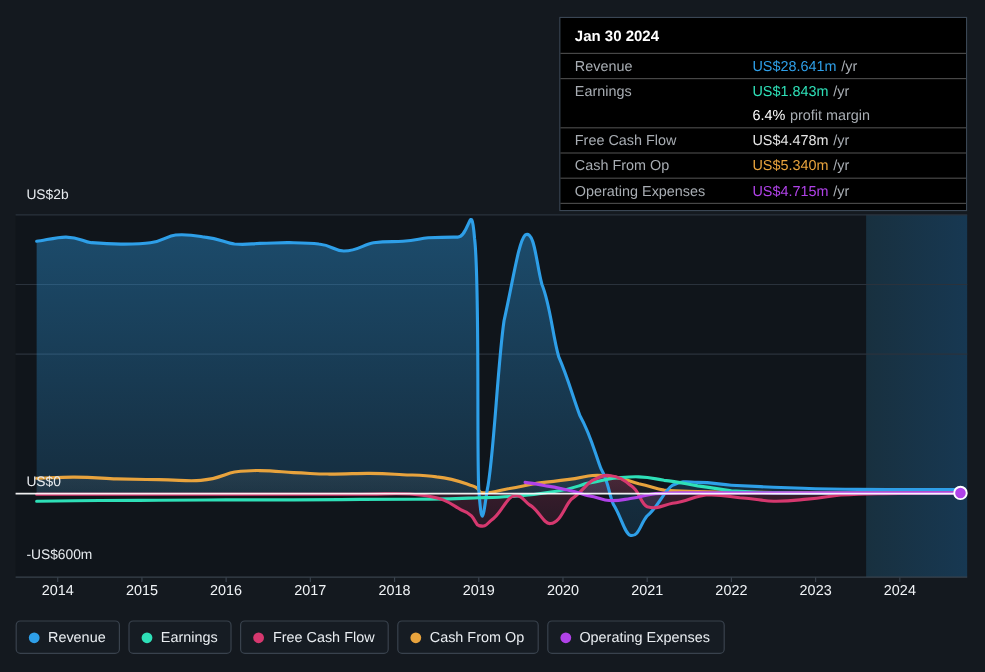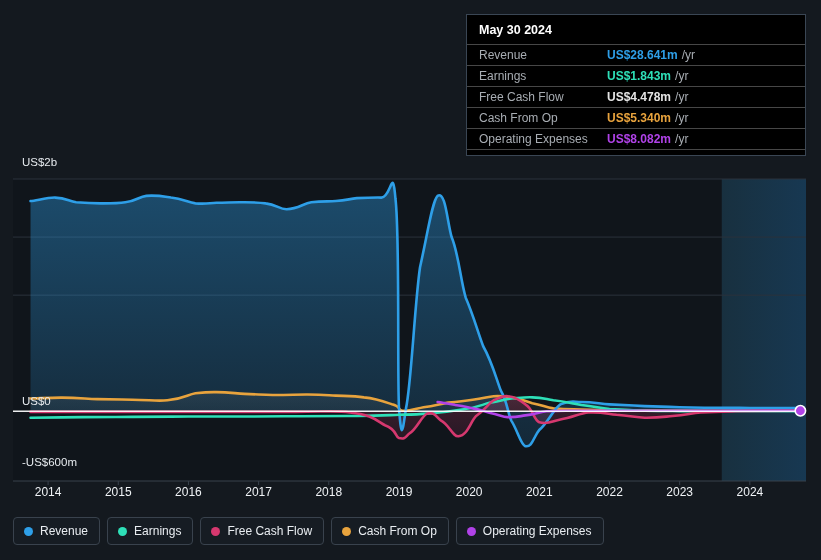--- a/index.html
+++ b/index.html
@@ -60,22 +60,23 @@
     min-height: 18px;
   }
   #tooltip .tt-row.noline { border-top: none; }
   #tooltip .tt-name {
     color: #a8adb3;
     width: 128px;
     flex: 0 0 128px;
     white-space: nowrap;
   }
   #tooltip .tt-val {
-    font-weight: bold;
+    font-weight: normal;
     white-space: nowrap;
+    margin-left: 20px;
   }
   #tooltip .tt-unit {
     color: #a8adb3;
     margin-left: 4px;
     font-weight: normal;
     text-align: center;
   }
   #tooltip .tt-bottom {
     border-top: 1px solid #474747;
     height: 3px;
@@ -188,45 +189,50 @@
           <line x1="469.15044247787796" y1="481" x2="469.15044247787796" y2="485" stroke="#39424d" stroke-width="1"></line>
           <line x1="539.3274336283207" y1="481" x2="539.3274336283207" y2="485" stroke="#39424d" stroke-width="1"></line>
           <line x1="609.5044247787635" y1="481" x2="609.5044247787635" y2="485" stroke="#39424d" stroke-width="1"></line>
           <line x1="679.6814159292062" y1="481" x2="679.6814159292062" y2="485" stroke="#39424d" stroke-width="1"></line>
           <line x1="749.858407079649" y1="481" x2="749.858407079649" y2="485" stroke="#39424d" stroke-width="1"></line>
         </g>
       </svg>
   </div>
 
   <div id="tooltip">
-    <div class="tt-date">May 30 2024</div>
+    <div class="tt-date">Jan 30 2024</div>
     <div id="tooltip-rows">
         <div class="tt-row">
           <span class="tt-name">Revenue</span>
           <span class="tt-val" style="color: rgb(46, 159, 232);">US$28.641m</span>
           <span class="tt-unit">/yr</span>
         </div>
         <div class="tt-row">
           <span class="tt-name">Earnings</span>
           <span class="tt-val" style="color: rgb(46, 224, 184);">US$1.843m</span>
           <span class="tt-unit">/yr</span>
         </div>
+        <div class="tt-row noline">
+          <span class="tt-name"></span>
+          <span class="tt-val" style="color: rgb(255, 255, 255);">6.4%</span>
+          <span class="tt-unit">profit margin</span>
+        </div>
         <div class="tt-row">
           <span class="tt-name">Free Cash Flow</span>
           <span class="tt-val" style="color: #e5e5e5;">US$4.478m</span>
           <span class="tt-unit">/yr</span>
         </div>
         <div class="tt-row">
           <span class="tt-name">Cash From Op</span>
           <span class="tt-val" style="color: rgb(232, 163, 61); text-align: center;">US$5.340m</span>
           <span class="tt-unit">/yr</span>
         </div>
         <div class="tt-row">
           <span class="tt-name">Operating Expenses</span>
-          <span class="tt-val" style="color: rgb(176, 66, 232);">US$8.082m</span>
+          <span class="tt-val" style="color: rgb(176, 66, 232);">US$4.715m</span>
           <span class="tt-unit">/yr</span>
         </div>
       </div>
     <div class="tt-bottom"></div>
   </div>
 
   <div id="legend">
       <div class="legend-item">
         <span class="legend-dot" style="background: rgb(46, 159, 232);"></span>
         <span class="legend-text">Revenue</span>

